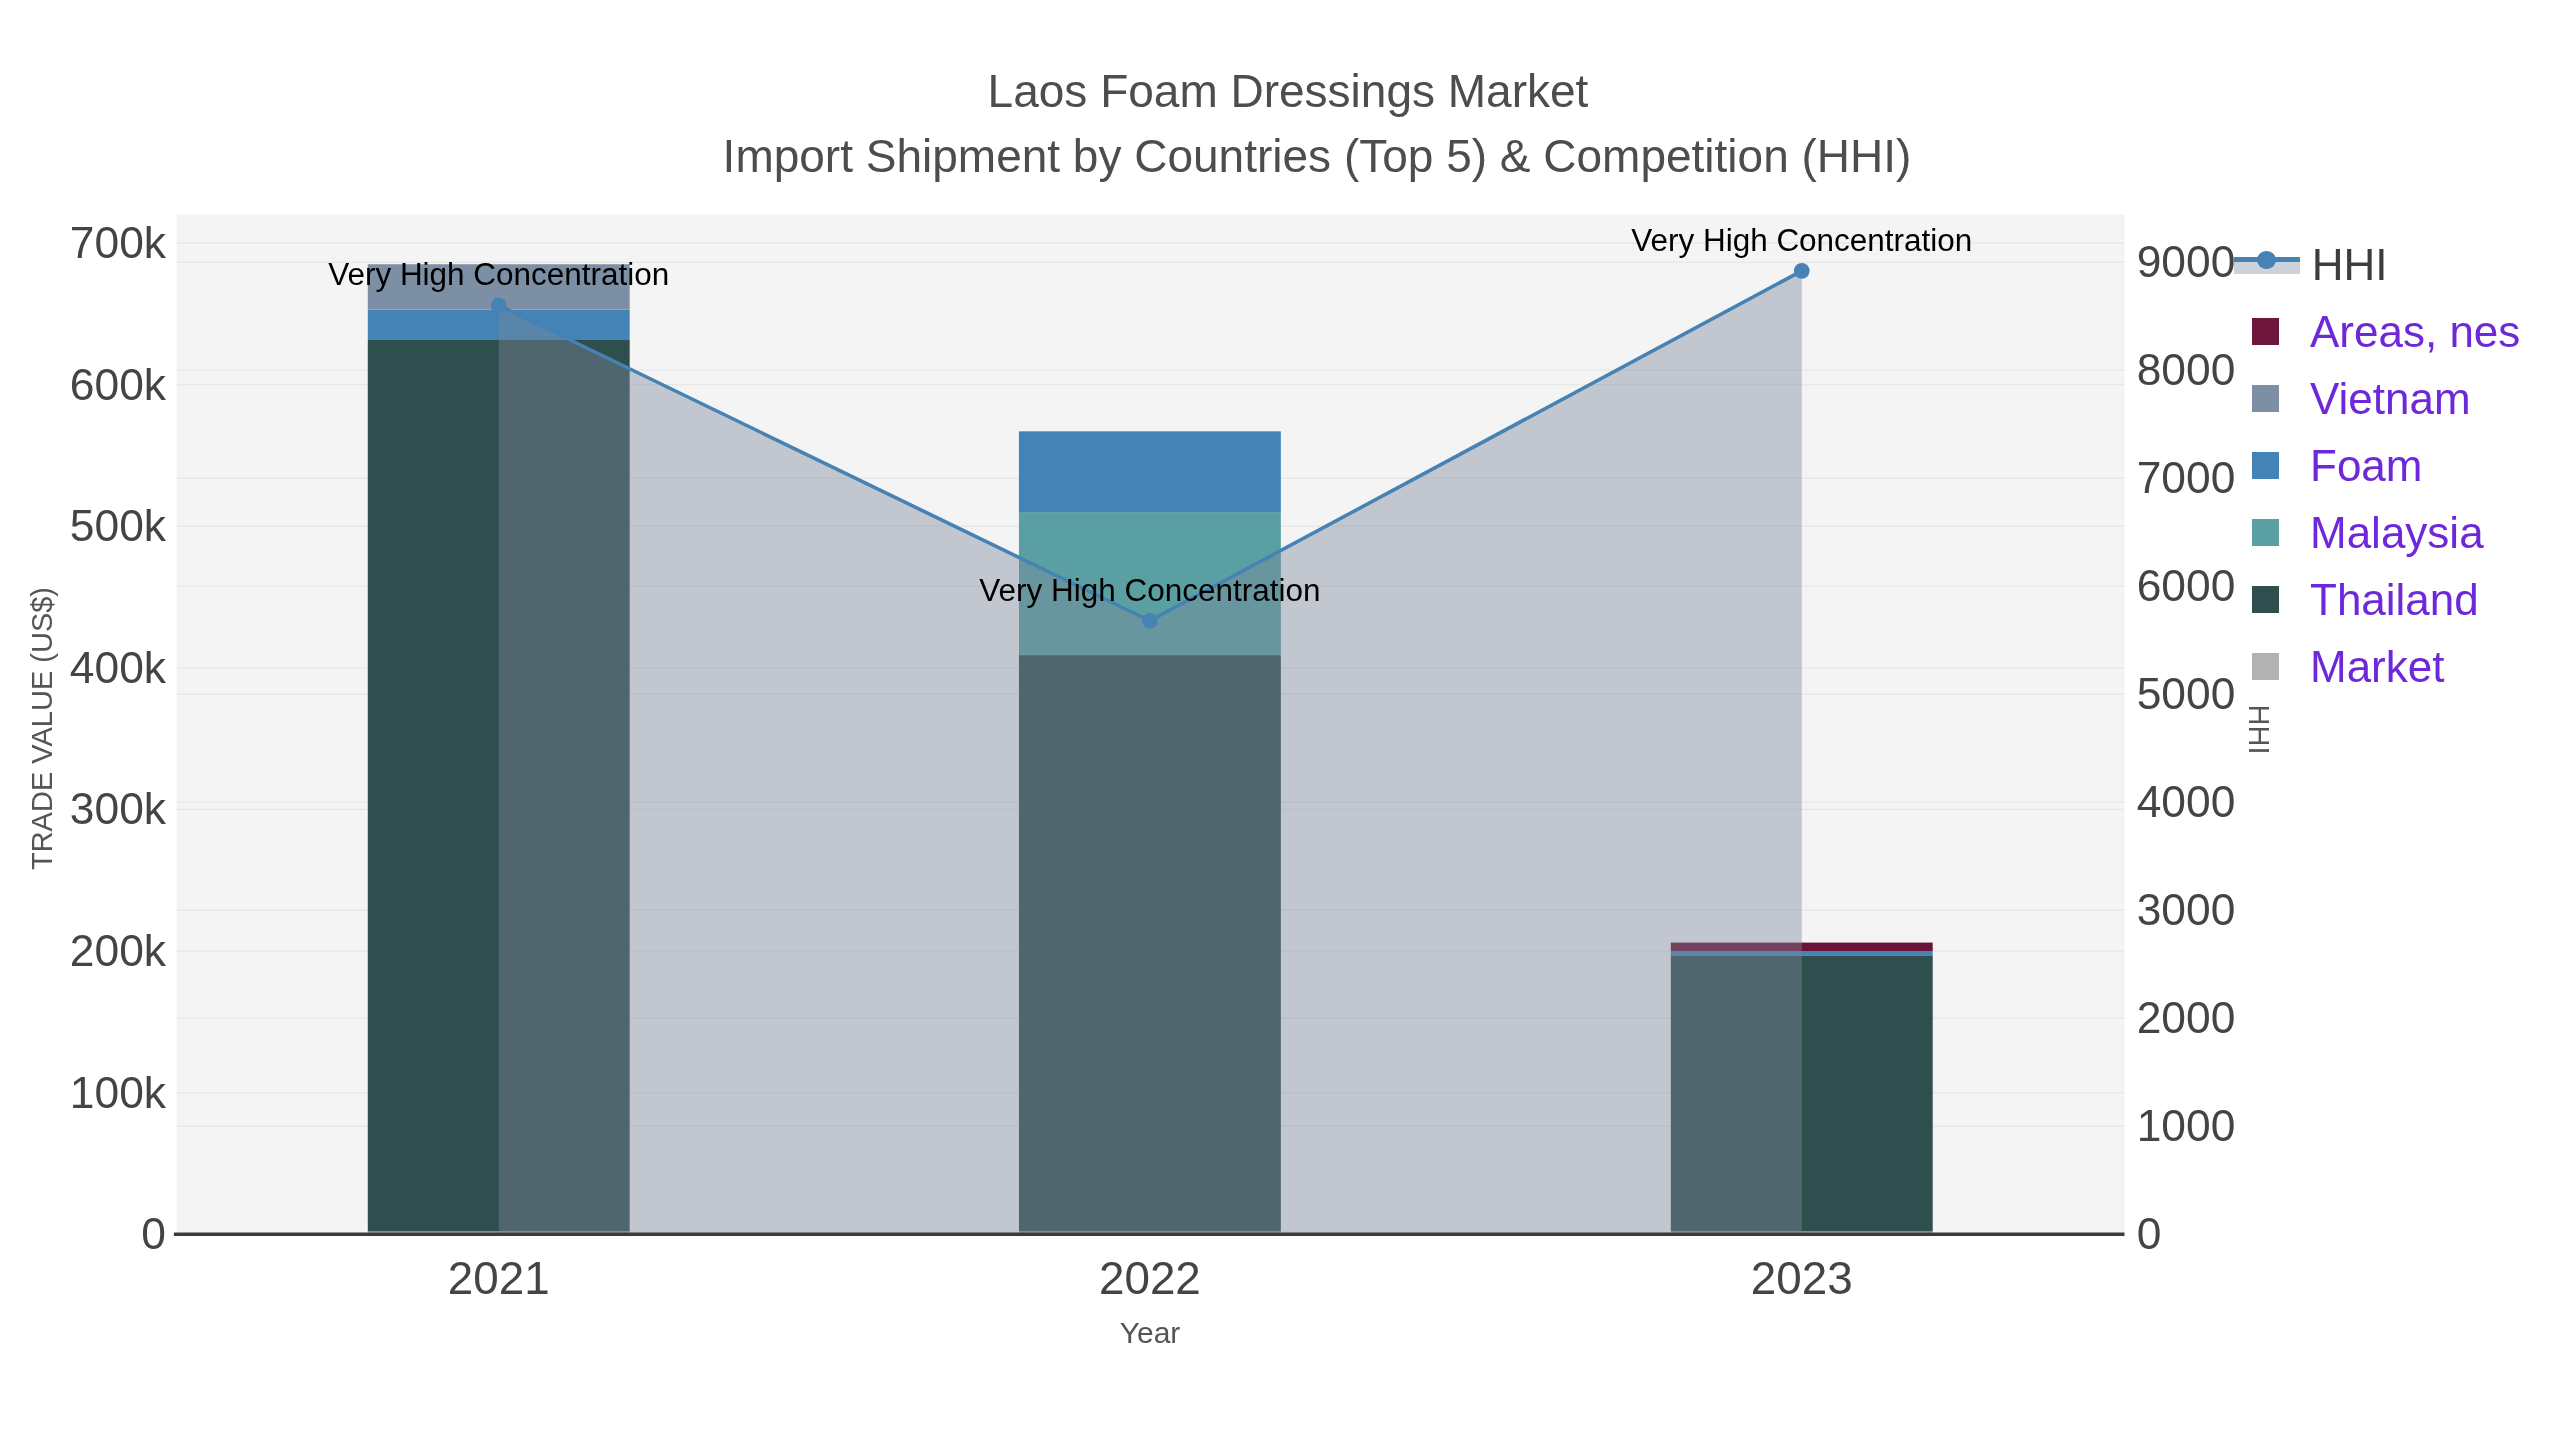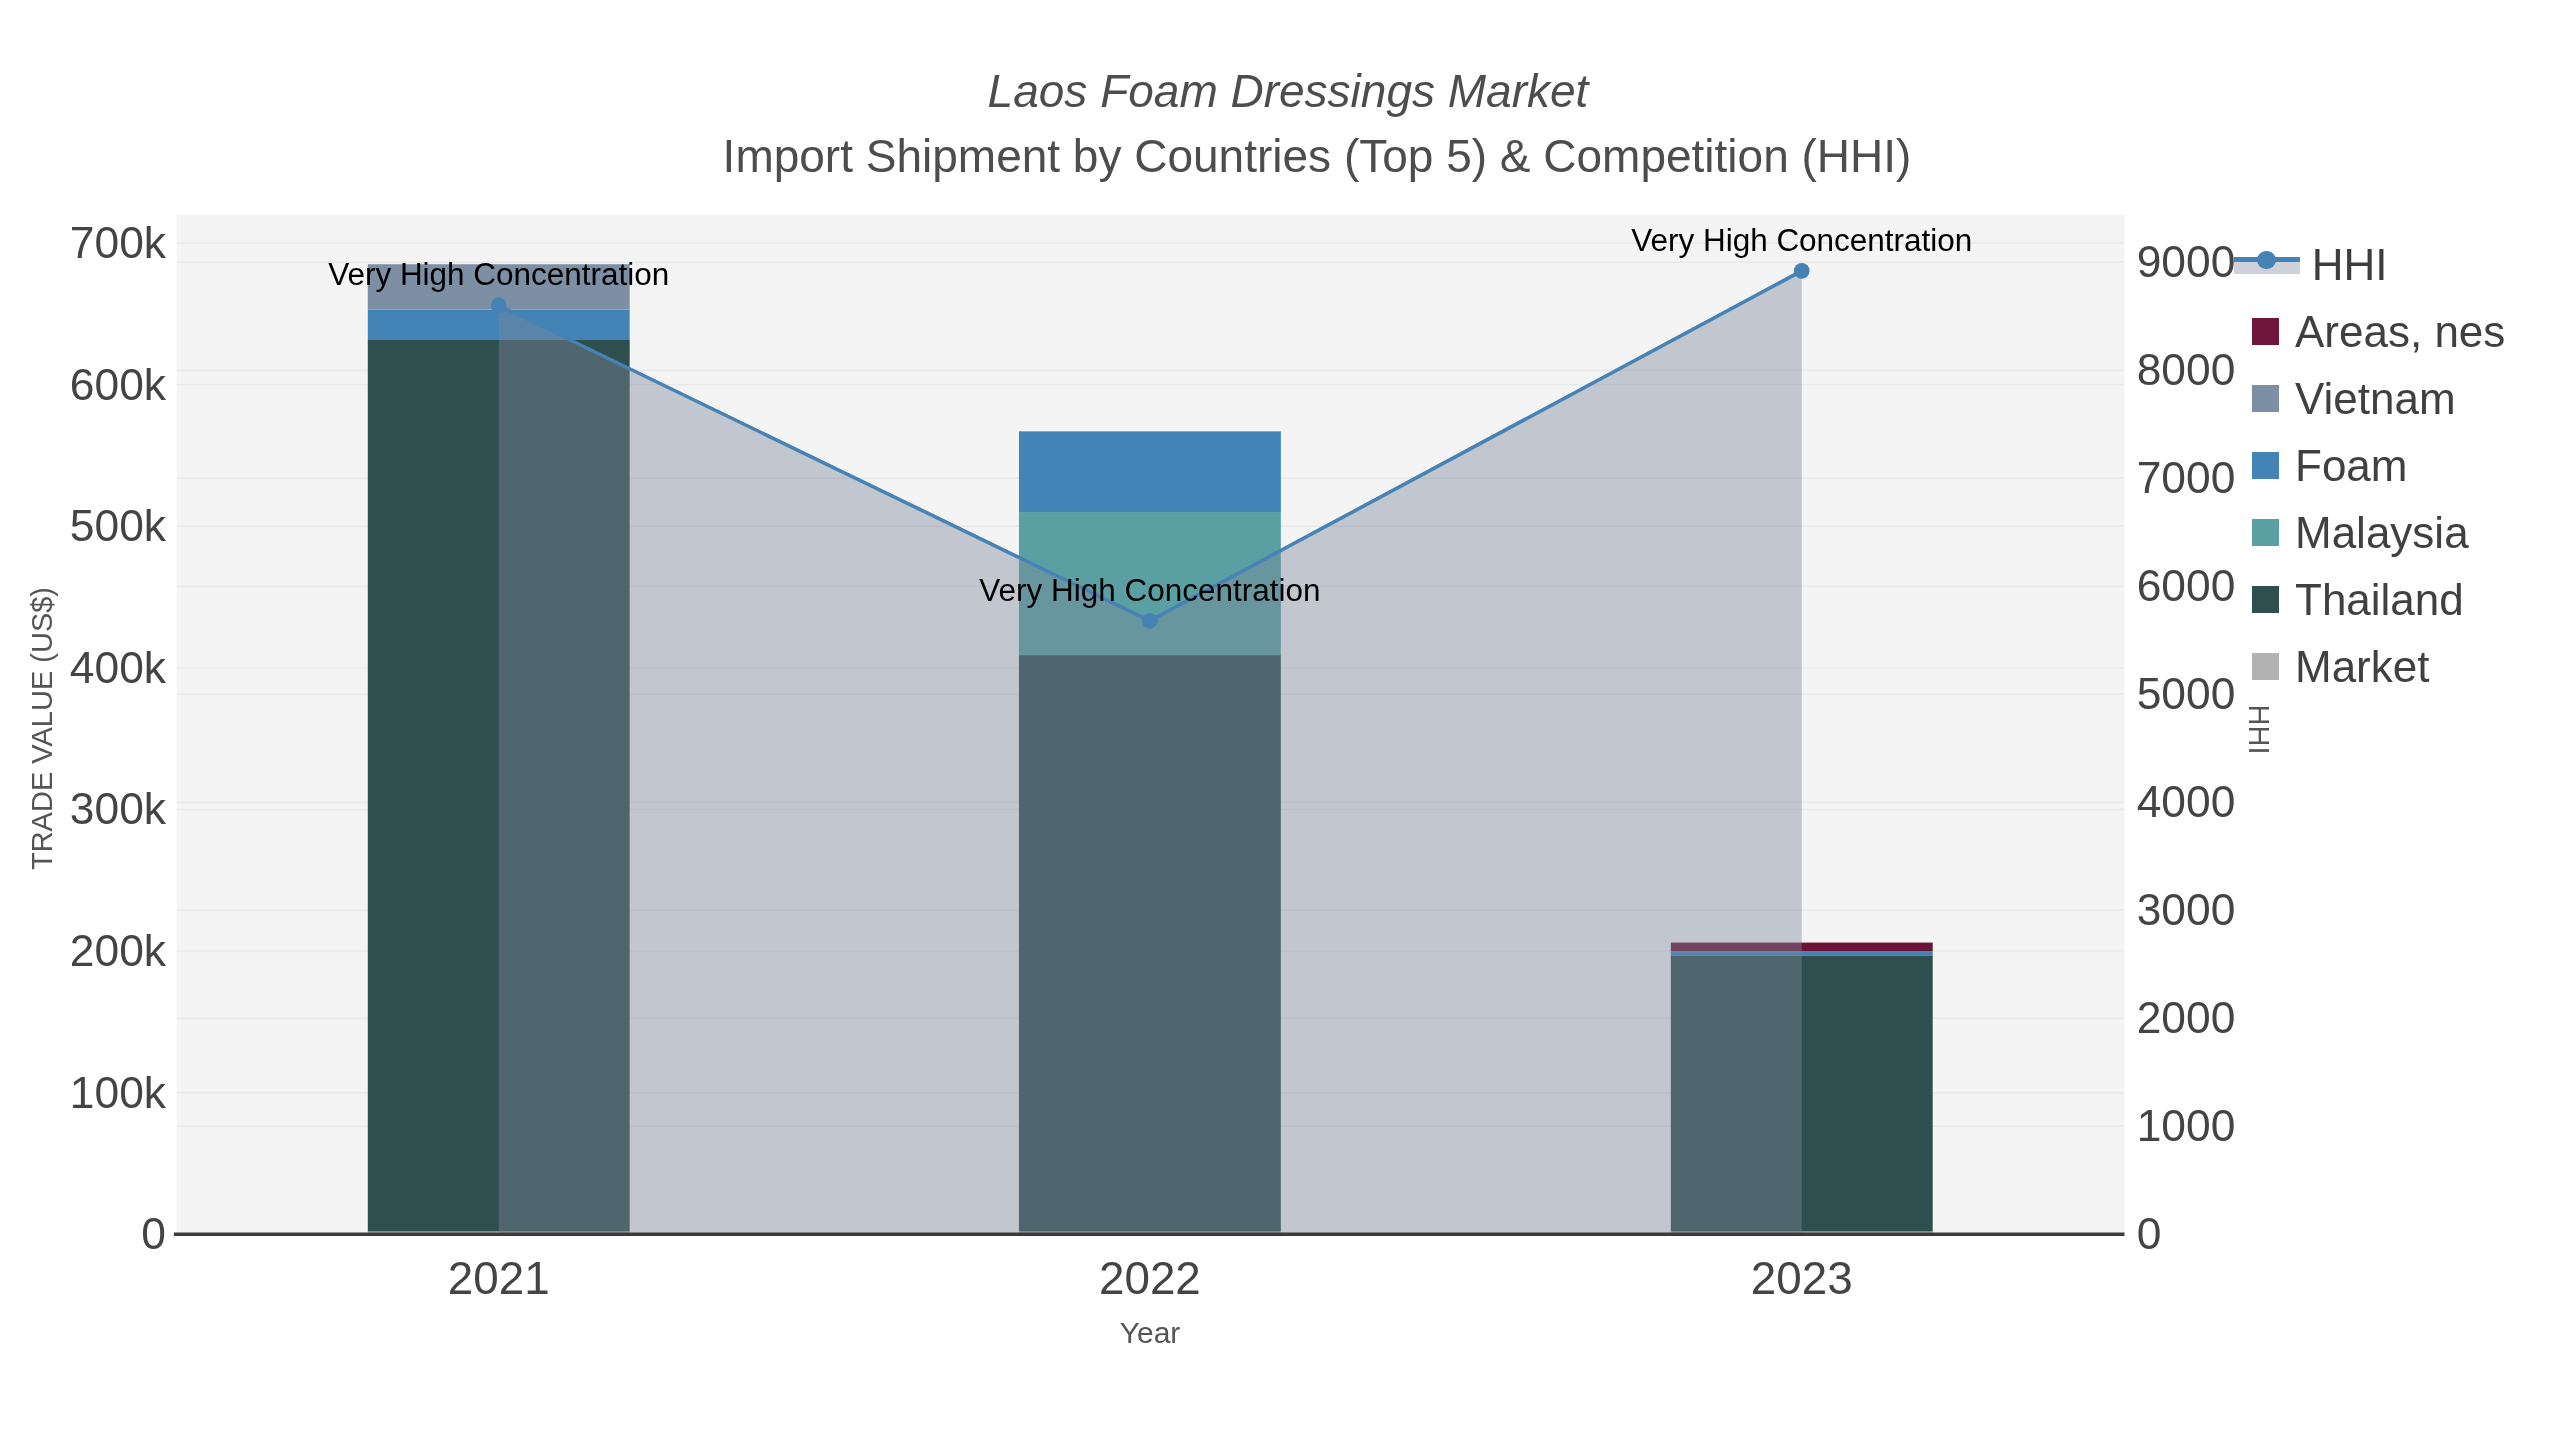--- a/index.html
+++ b/index.html
@@ -1,29 +1,29 @@
 <!DOCTYPE html>
 <html style="font-size:11.4px"><head>
 <meta charset="utf-8">
 <style>
   html,body{margin:0;padding:0;background:#ffffff;}
   body{font-family:"Liberation Sans", sans-serif;}
   #stage{position:relative;width:2576px;height:1449px;background:#ffffff;overflow:hidden;}
   svg{position:absolute;left:0;top:0;font-family:"Liberation Sans", sans-serif;}
   .title-line{position:absolute;left:0;width:2576px;text-align:center;color:#4d4d4d;font-size:46px;line-height:52px;}
-  #title-line1{top:65px;font-style:italic;}
+  #title-line1{top:65px;}
   #title-line2{top:130px;padding-left:29px;}
   .axis-title{position:absolute;color:#555555;font-size:29px;line-height:43px;text-align:center;}
   #y-left-title{left:-316px;top:707px;width:716px;height:43px;transform:rotate(-90deg);}
   #y-right-title{left:1900px;top:708px;width:716px;height:43px;transform:rotate(90deg);}
   #x-axis-title{left:864px;top:1311px;width:572px;height:43px;font-size:30px;}
   #legend{position:absolute;left:2218px;top:231px;}
   .legend-row{display:flex;align-items:center;height:67px;cursor:pointer;}
   .legend-box{width:27px;height:27px;margin-left:34px;flex:0 0 auto;}
-  .legend-label{margin-left:16px;font-size:44px;color:#404040;white-space:nowrap;}
+  .legend-label{margin-left:31px;font-size:44px;color:#6d28d9;white-space:nowrap;}
   .legend-line-sample{position:relative;width:66px;height:21.5px;margin-left:15.7px;flex:0 0 auto;}
   .legend-line-band{position:absolute;left:0;top:8.6px;width:66px;height:11.4px;}
   .legend-line-stroke{position:absolute;left:0;top:3.6px;width:66px;height:5px;}
   .legend-line-dot{position:absolute;left:23.6px;top:-2.9px;width:18.6px;height:18.6px;border-radius:50%;}
   .legend-line-label{margin-left:12px;font-size:44px;color:#3d3d3d;white-space:nowrap;}
 </style>
 </head>
 <body>
 
 <div id="stage">

